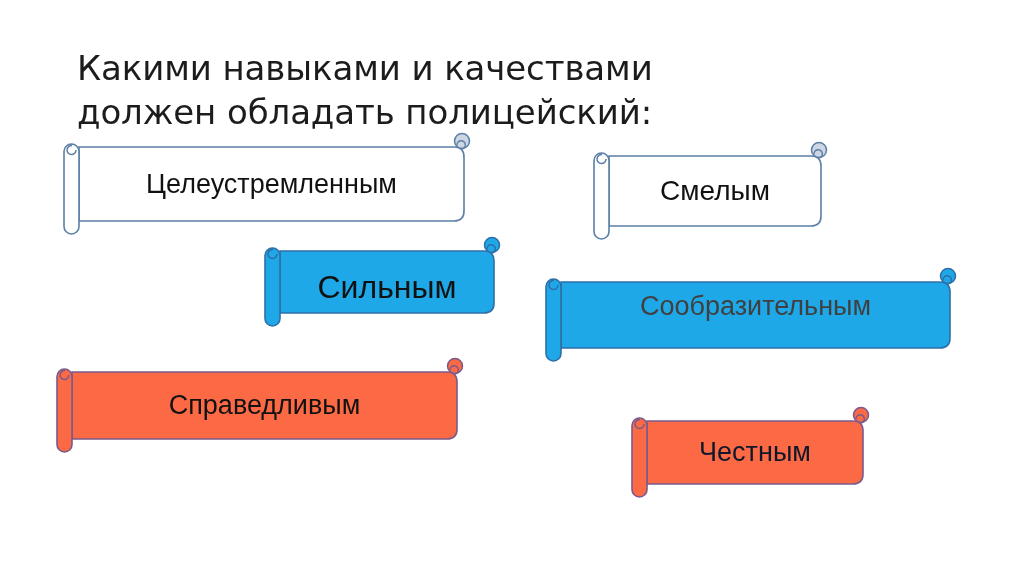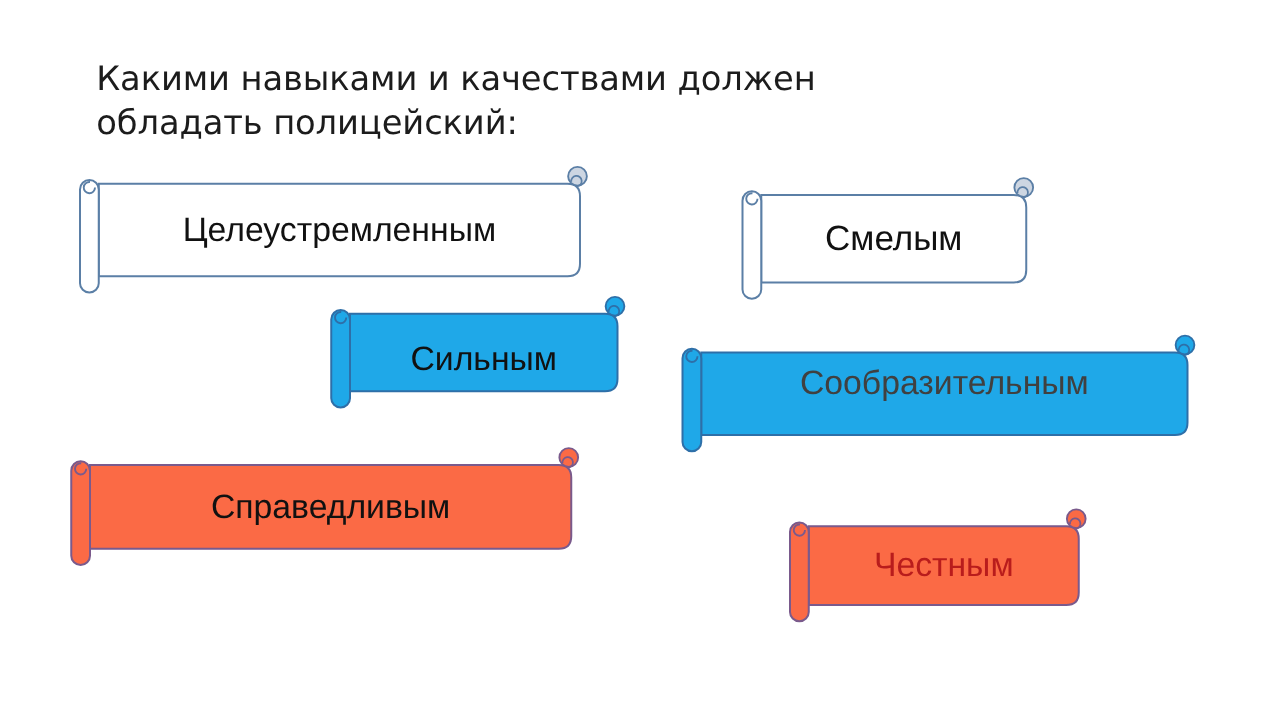--- a/index.html
+++ b/index.html
@@ -21,21 +21,21 @@
     width: 1024px;
     height: 574px;
     background: #ffffff;
   }
 
   #title {
     position: absolute;
     left: 77px;
     top: 47px;
     width: 640px;
-    font-size: 27px;
+    font-size: 34px;
     line-height: 1.28;
     color: #1c1c1c;
     font-family: "DejaVu Sans", sans-serif;
     font-weight: 400;
     letter-spacing: -0.1px;
     white-space: pre-line;
   }
 
   .banner {
     position: absolute;
@@ -88,21 +88,21 @@
         <div class="banner-label" style="left: 33px; top: 18px; width: 212px; height: 70px; font-size: 28px; color: rgb(17, 17, 17);">Смелым</div>
       </div>
       <div class="banner" style="left: 247px; top: 233px; width: 265px; height: 111px;">
         <svg width="265" height="111" viewBox="0 0 265 111">
           <path d="M 33 18 L 237 18 Q 247 18 247 28 L 247 70 Q 247 80 237 80 L 33 80 Z" fill="#1FA8E8" stroke="#2E6FA8" stroke-width="1.6"></path>
           <rect x="18" y="15" width="15" height="78" rx="7.5" ry="7.5" fill="#1FA8E8" stroke="#2E6FA8" stroke-width="1.6"></rect>
           <path d="M 30 21 a 4.5 4.5 0 1 1 -4.0 -4.4" fill="none" stroke="#2E6FA8" stroke-width="1.5"></path>
           <circle cx="245" cy="12" r="7.5" fill="#1FA8E8" stroke="#2E6FA8" stroke-width="1.5"></circle>
           <path d="M 240 16.5 a 4.2 4.2 0 1 1 4.6 3.6" fill="none" stroke="#2E6FA8" stroke-width="1.4"></path>
         </svg>
-        <div class="banner-label" style="left: 33px; top: 18px; width: 214px; height: 72px; font-size: 27px; color: rgb(17, 17, 17);">Сильным</div>
+        <div class="banner-label" style="left: 33px; top: 18px; width: 214px; height: 72px; font-size: 32px; color: rgb(17, 17, 17);">Сильным</div>
       </div>
       <div class="banner" style="left: 528px; top: 264px; width: 440px; height: 115px;">
         <svg width="440" height="115" viewBox="0 0 440 115">
           <path d="M 33 18 L 412 18 Q 422 18 422 28 L 422 74 Q 422 84 412 84 L 33 84 Z" fill="#1FA8E8" stroke="#2E6FA8" stroke-width="1.6"></path>
           <rect x="18" y="15" width="15" height="82" rx="7.5" ry="7.5" fill="#1FA8E8" stroke="#2E6FA8" stroke-width="1.6"></rect>
           <path d="M 30 21 a 4.5 4.5 0 1 1 -4.0 -4.4" fill="none" stroke="#2E6FA8" stroke-width="1.5"></path>
           <circle cx="420" cy="12" r="7.5" fill="#1FA8E8" stroke="#2E6FA8" stroke-width="1.5"></circle>
           <path d="M 415 16.5 a 4.2 4.2 0 1 1 4.6 3.6" fill="none" stroke="#2E6FA8" stroke-width="1.4"></path>
         </svg>
         <div class="banner-label" style="left: 33px; top: 18px; width: 389px; height: 49px; font-size: 27px; color: #404040;">Сообразительным</div>
@@ -118,17 +118,17 @@
         <div class="banner-label" style="left: 33px; top: 18px; width: 385px; height: 67px; font-size: 27px; color: rgb(17, 17, 17);">Справедливым</div>
       </div>
       <div class="banner" style="left: 614px; top: 403px; width: 267px; height: 112px;">
         <svg width="267" height="112" viewBox="0 0 267 112">
           <path d="M 33 18 L 239 18 Q 249 18 249 28 L 249 71 Q 249 81 239 81 L 33 81 Z" fill="#FB6A45" stroke="#7A5A8C" stroke-width="1.6"></path>
           <rect x="18" y="15" width="15" height="79" rx="7.5" ry="7.5" fill="#FB6A45" stroke="#7A5A8C" stroke-width="1.6"></rect>
           <path d="M 30 21 a 4.5 4.5 0 1 1 -4.0 -4.4" fill="none" stroke="#7A5A8C" stroke-width="1.5"></path>
           <circle cx="247" cy="12" r="7.5" fill="#FB6A45" stroke="#7A5A8C" stroke-width="1.5"></circle>
           <path d="M 242 16.5 a 4.2 4.2 0 1 1 4.6 3.6" fill="none" stroke="#7A5A8C" stroke-width="1.4"></path>
         </svg>
-        <div class="banner-label" style="left: 33px; top: 18px; width: 216px; height: 63px; font-size: 27px; color: #b91c1c;">Честным</div>
+        <div class="banner-label" style="left: 33px; top: 18px; width: 216px; height: 63px; font-size: 27px; color: #0f172a;">Честным</div>
       </div>
     </div>
 
 </div>
 
 </body></html>

